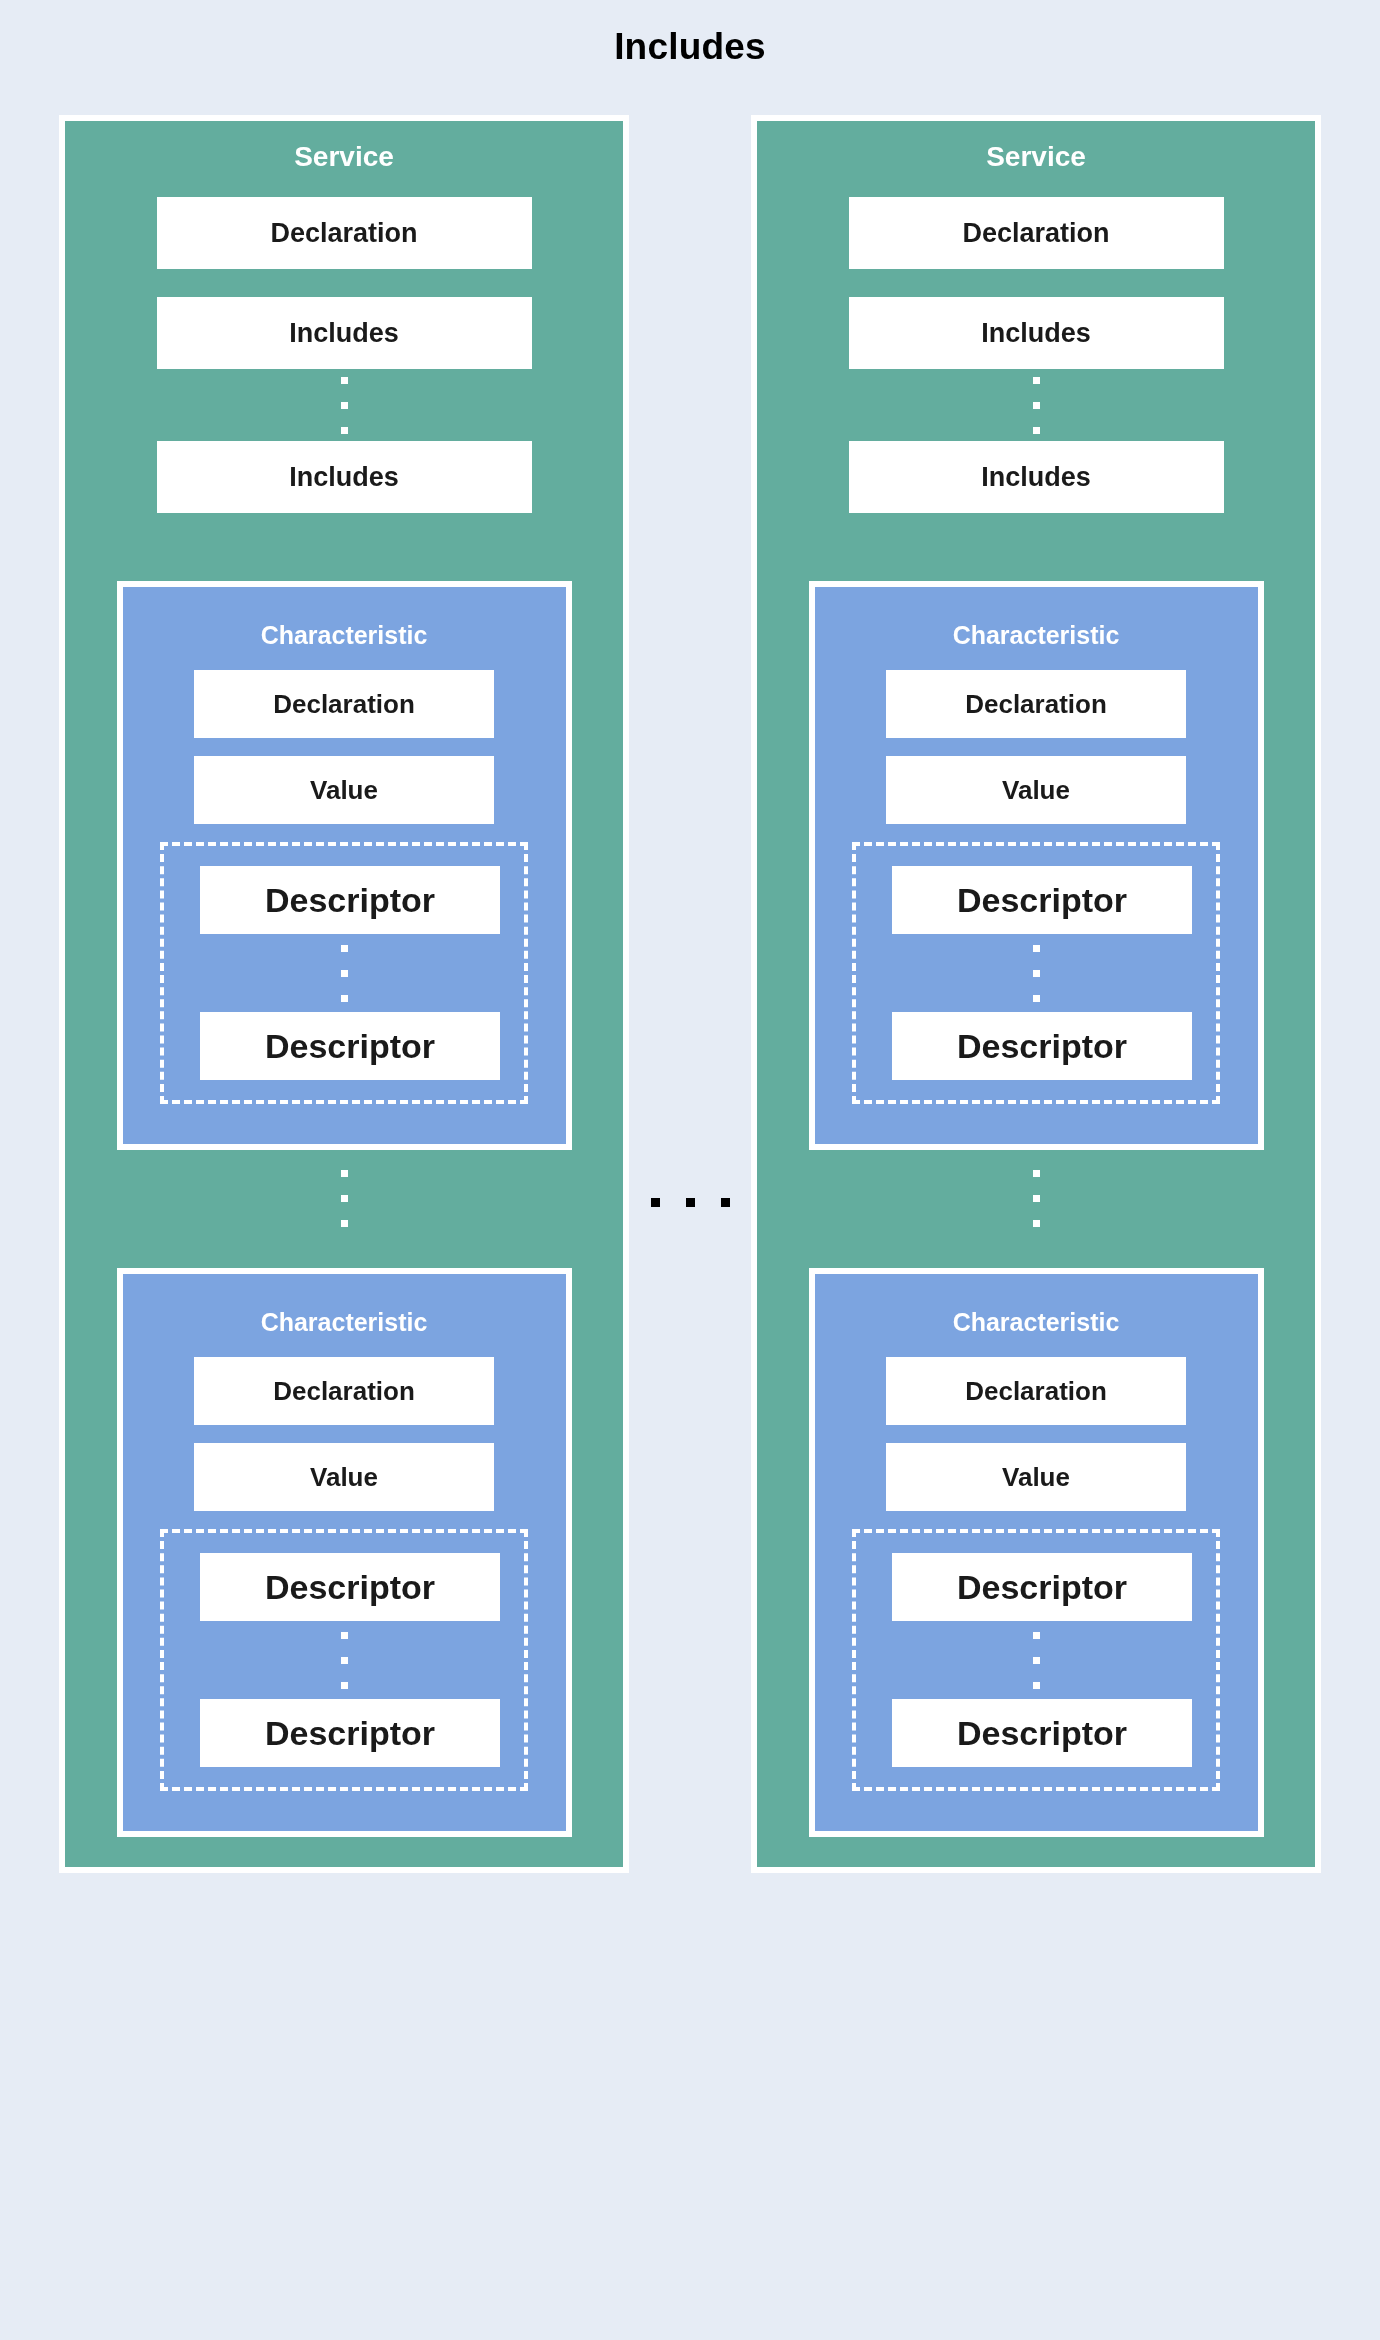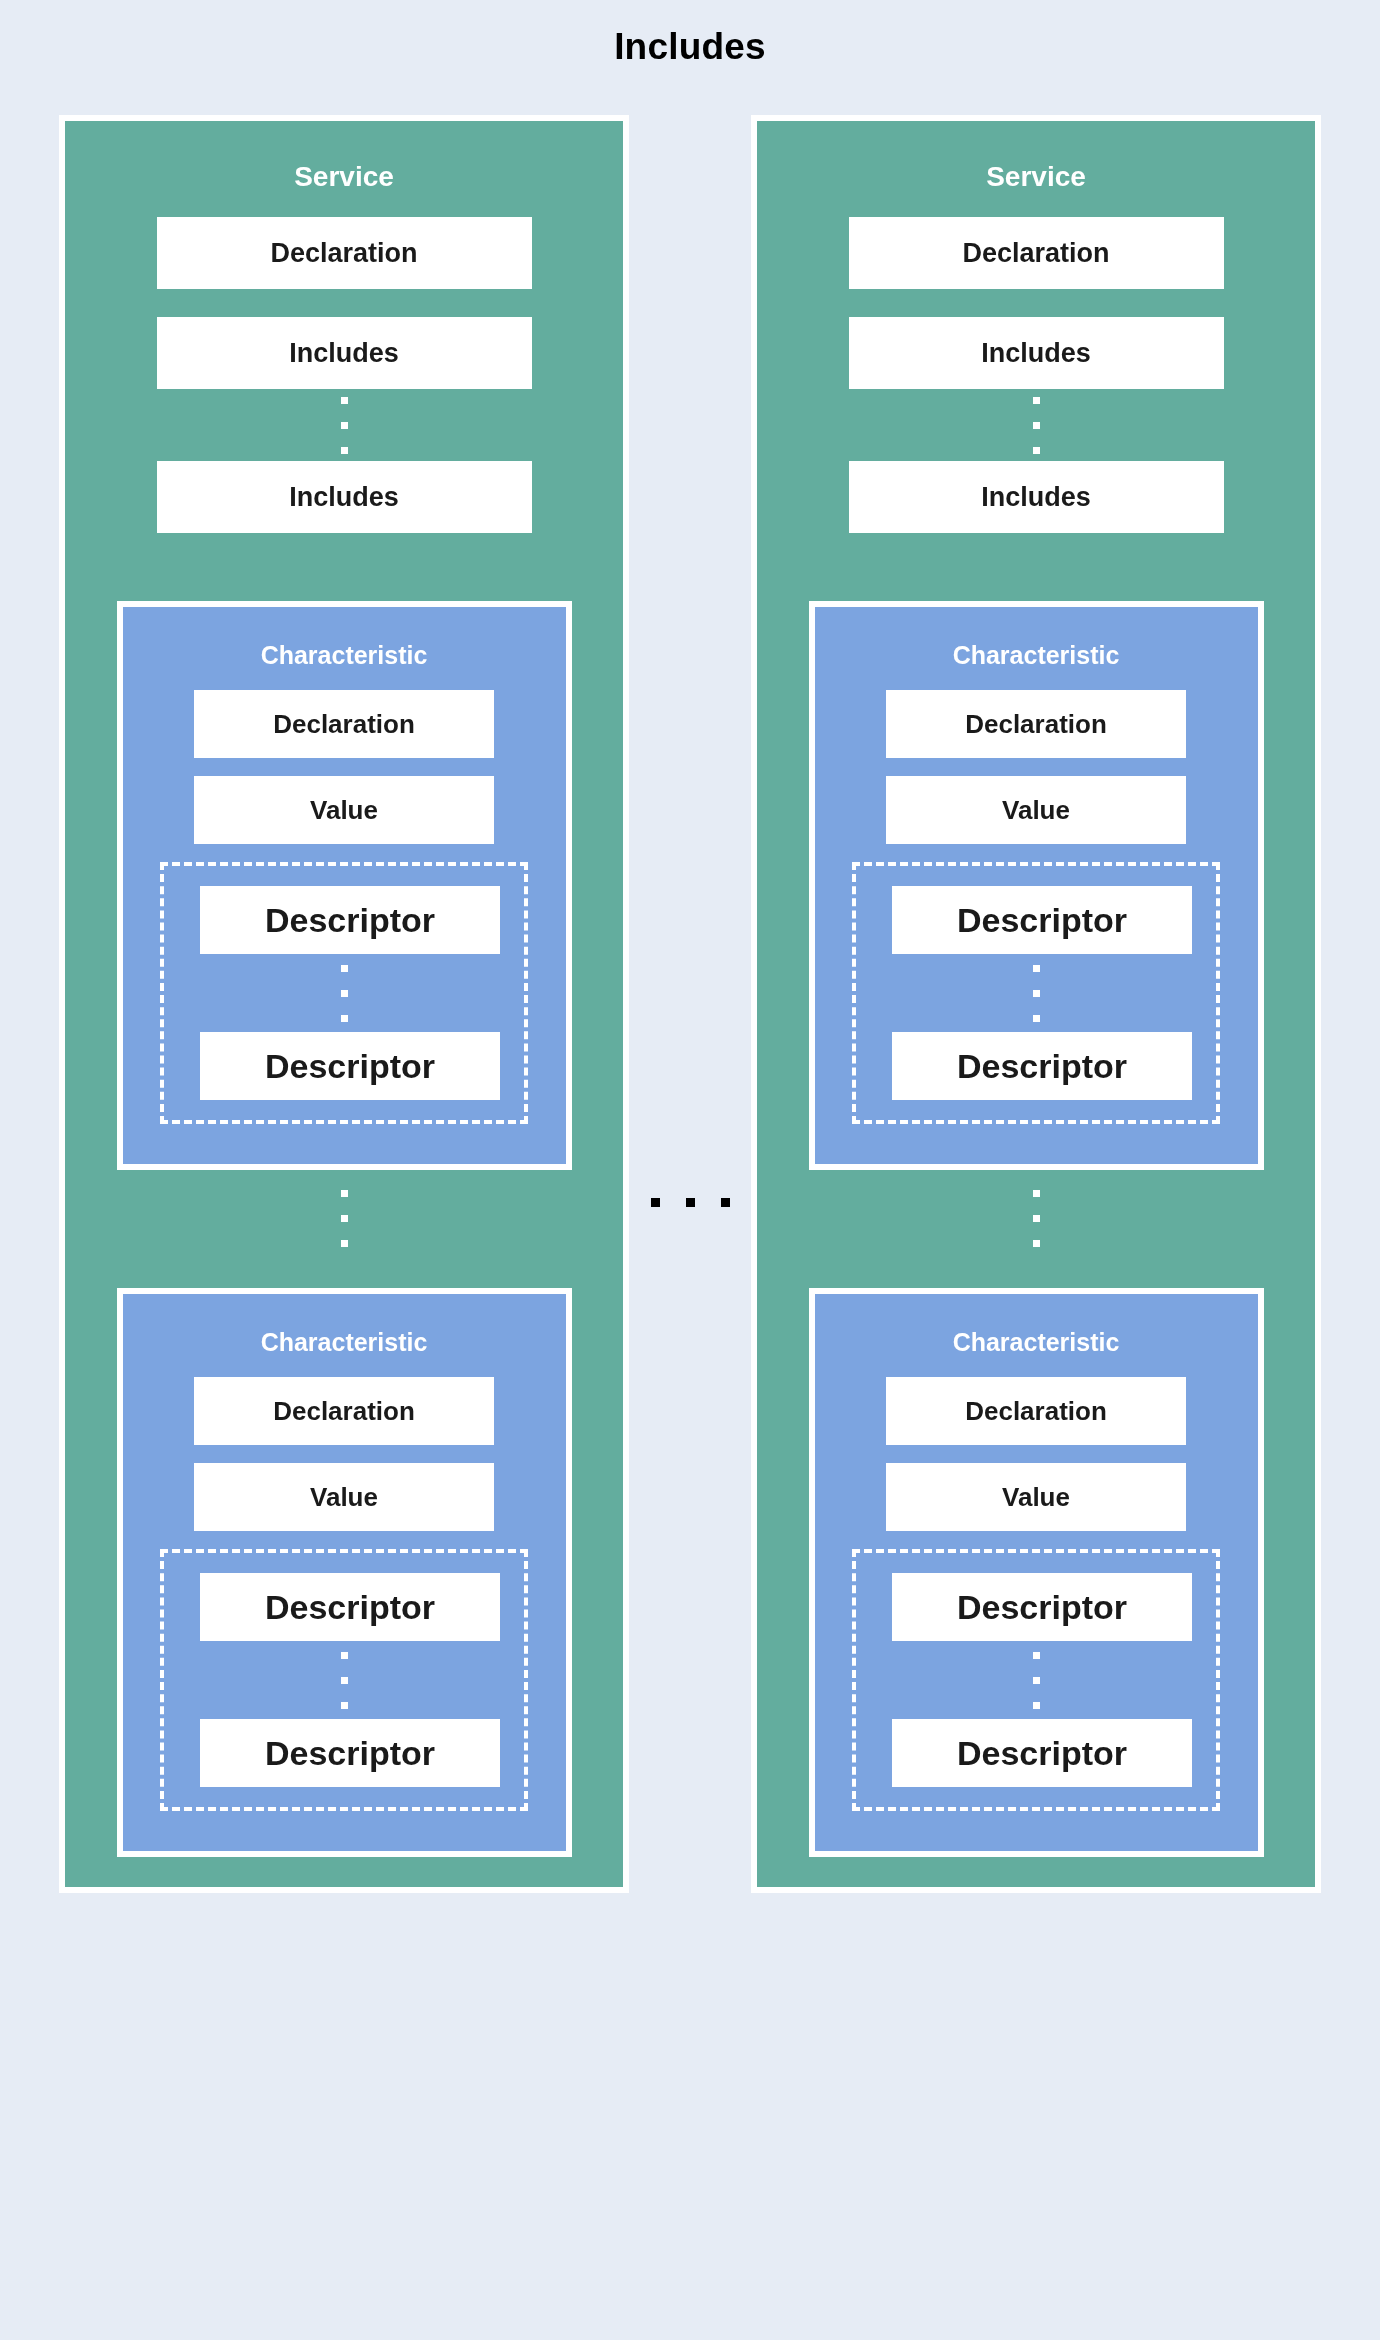--- a/index.html
+++ b/index.html
@@ -55,21 +55,21 @@
     padding: 12px 0 30px 0;
     display: flex;
     flex-direction: column;
     align-items: center;
   }
 
   .service-title {
     font-size: 28px;
     font-weight: bold;
     color: #ffffff;
-    margin: 28px 0 24px 0;
+    margin: 8px 0 24px 0;
     text-align: center;
   }
 
   
   .leaf {
     background: #ffffff;
     color: #1a1a1a;
     text-align: center;
     font-size: 27px;
     line-height: 1;

